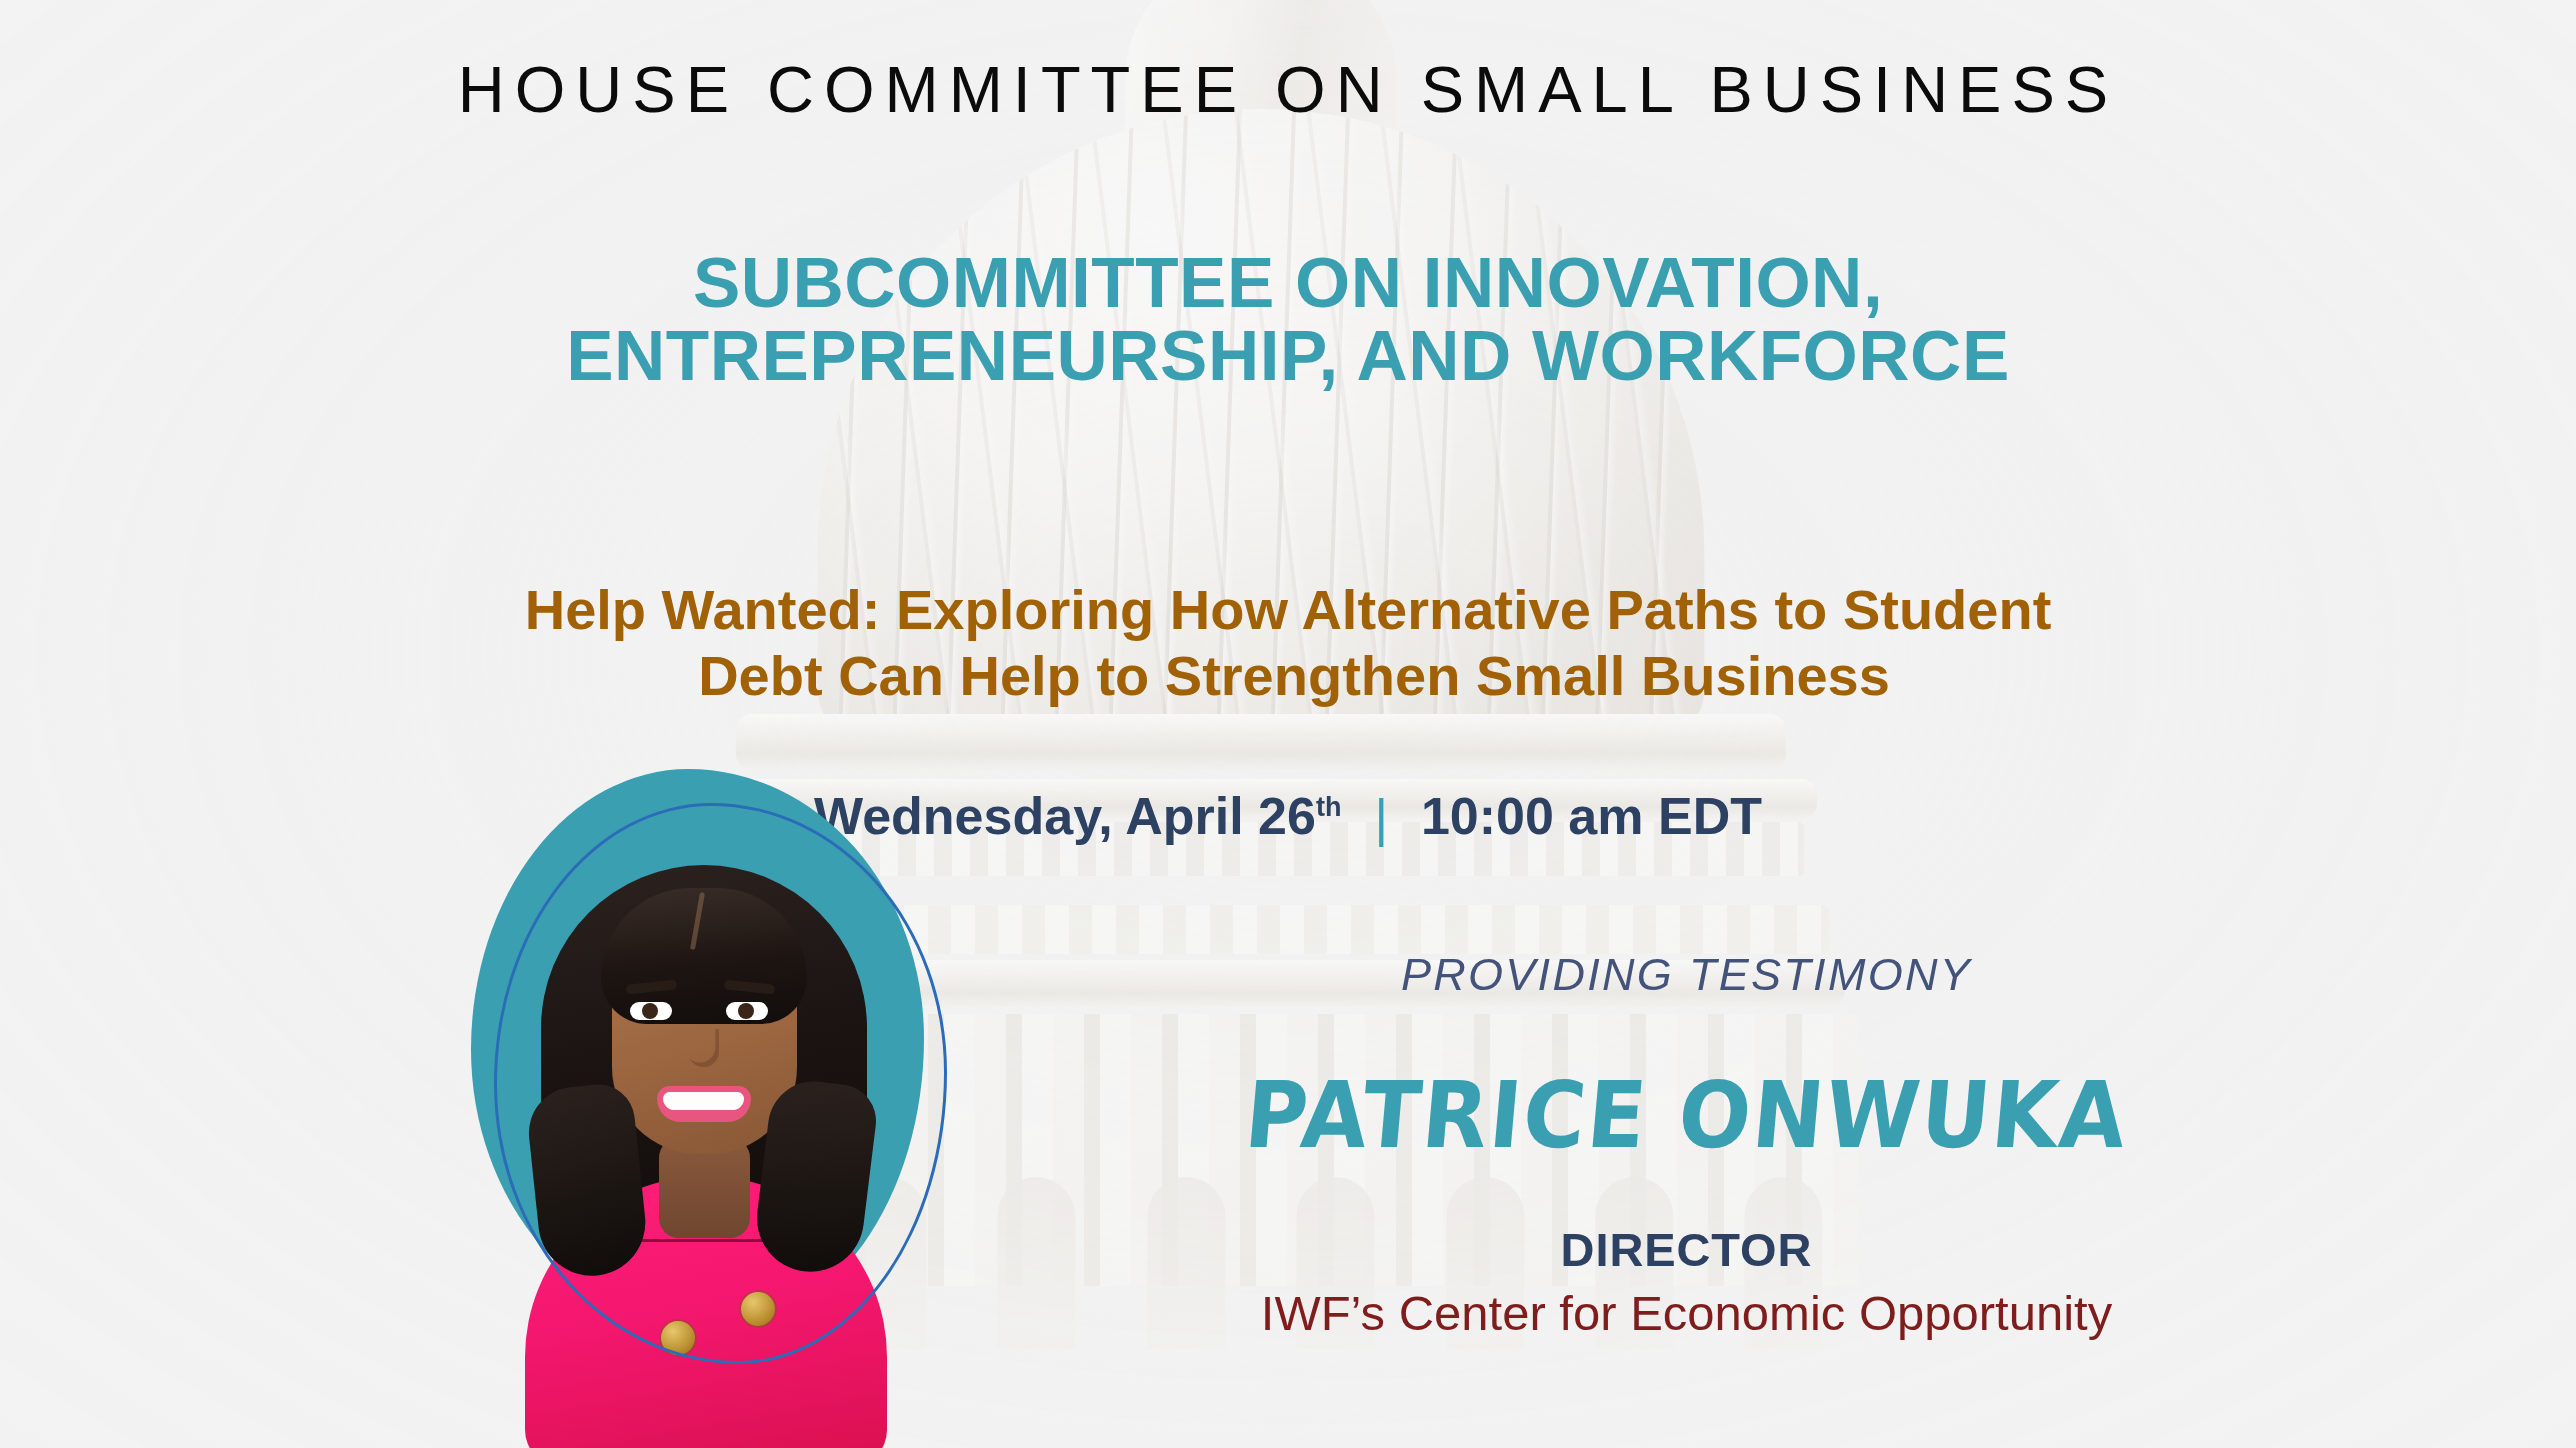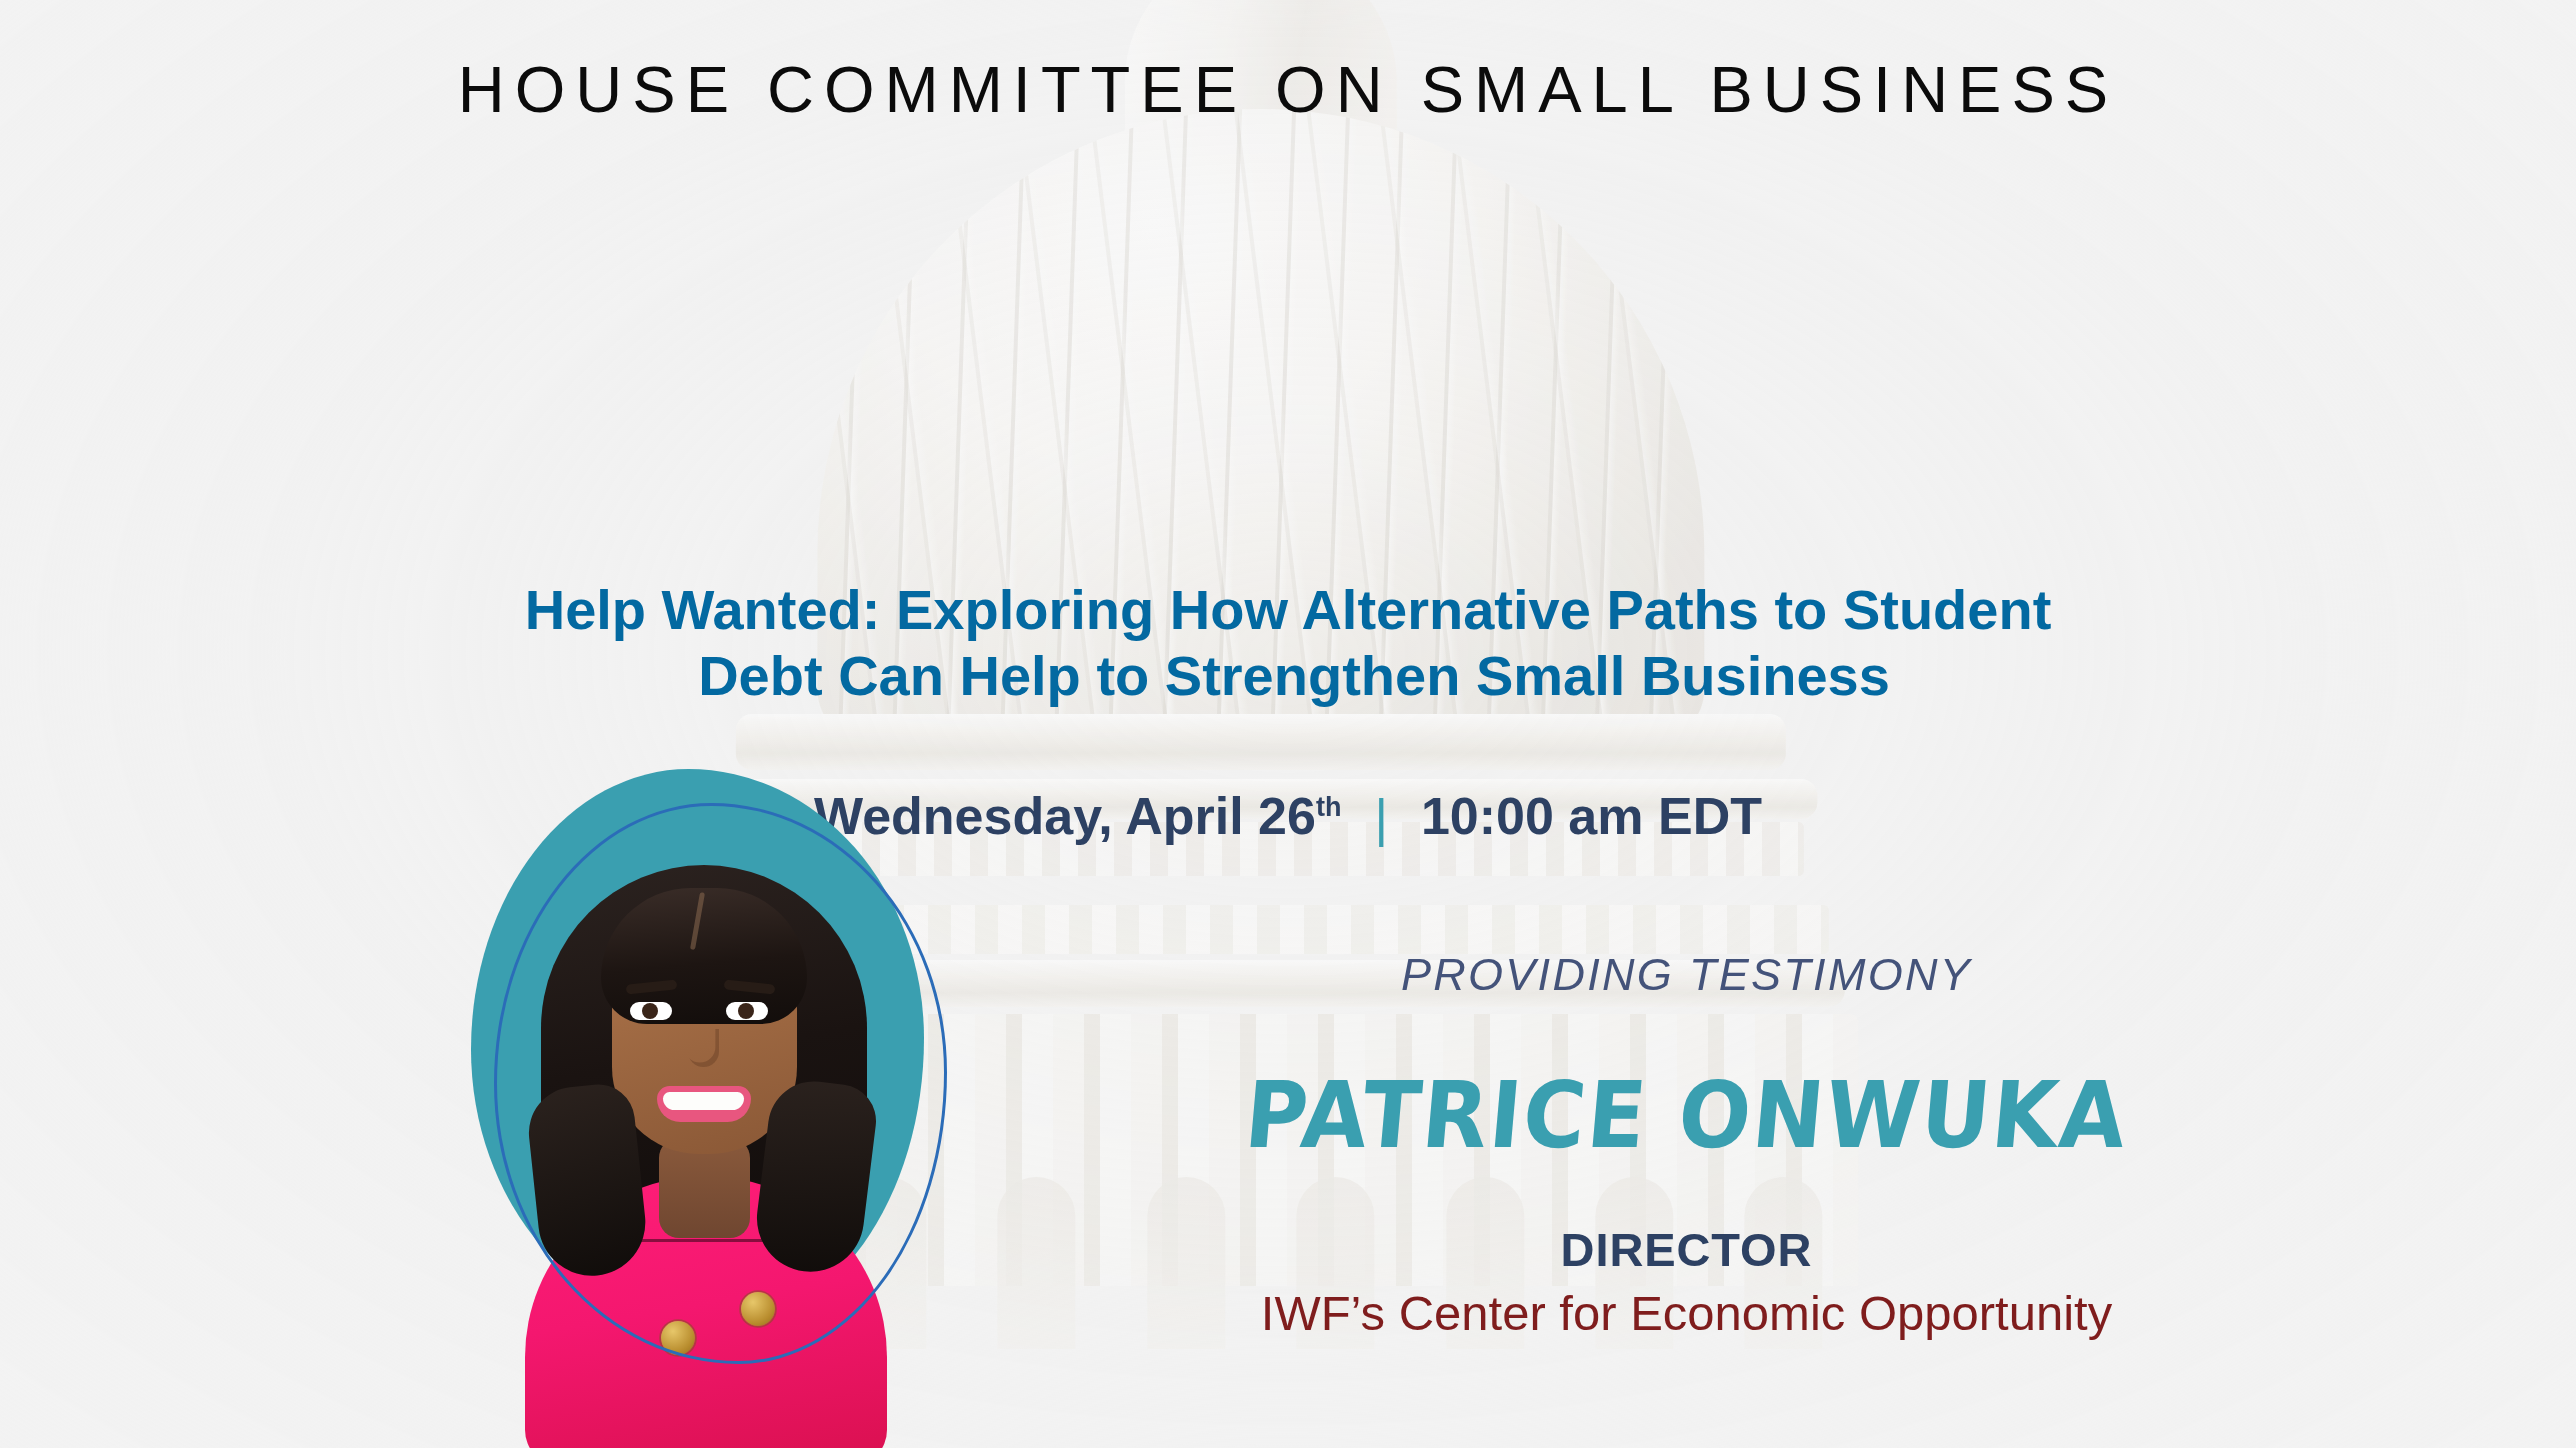--- a/index.html
+++ b/index.html
@@ -174,21 +174,21 @@
 
   .hearing-title {
     position:absolute;
     top: 577px;
     left: 0; right: 0;
     text-align:center;
     font-family: "Liberation Sans", sans-serif;
     font-weight: 700;
     font-size: 56px;
     line-height: 1.18;
-    color: #0369a1;
+    color: #a16207;
   }
   .hearing-title .l2 { display:block;margin-left:12px; }
 
   .when {
     position:absolute;
     top: 786px;
     left: 0; right: 0;
     text-align:center;
     font-family: "Liberation Sans", sans-serif;
     font-weight: 700;
@@ -407,20 +407,24 @@
         <div class="arch"></div>
       </div>
     </div>
     <div class="bg-soft"></div>
   </div>
 
   <div class="content">
 
     <div class="committee">HOUSE COMMITTEE ON SMALL BUSINESS</div>
 
+    <div class="subcommittee">
+      <span class="l1">SUBCOMMITTEE ON INNOVATION,</span>
+      <span class="l2">ENTREPRENEURSHIP, AND WORKFORCE</span>
+    </div>
 
     <div class="hearing-title">
       <span class="l1">Help Wanted: Exploring How Alternative Paths to Student</span>
       <span class="l2">Debt Can Help to Strengthen Small Business</span>
     </div>
 
     <div class="when"><span>Wednesday, April 26</span><sup>th</sup><span class="sep">|</span><span>10:00 am EDT</span></div>
 
     <div class="providing">PROVIDING TESTIMONY</div>
 

